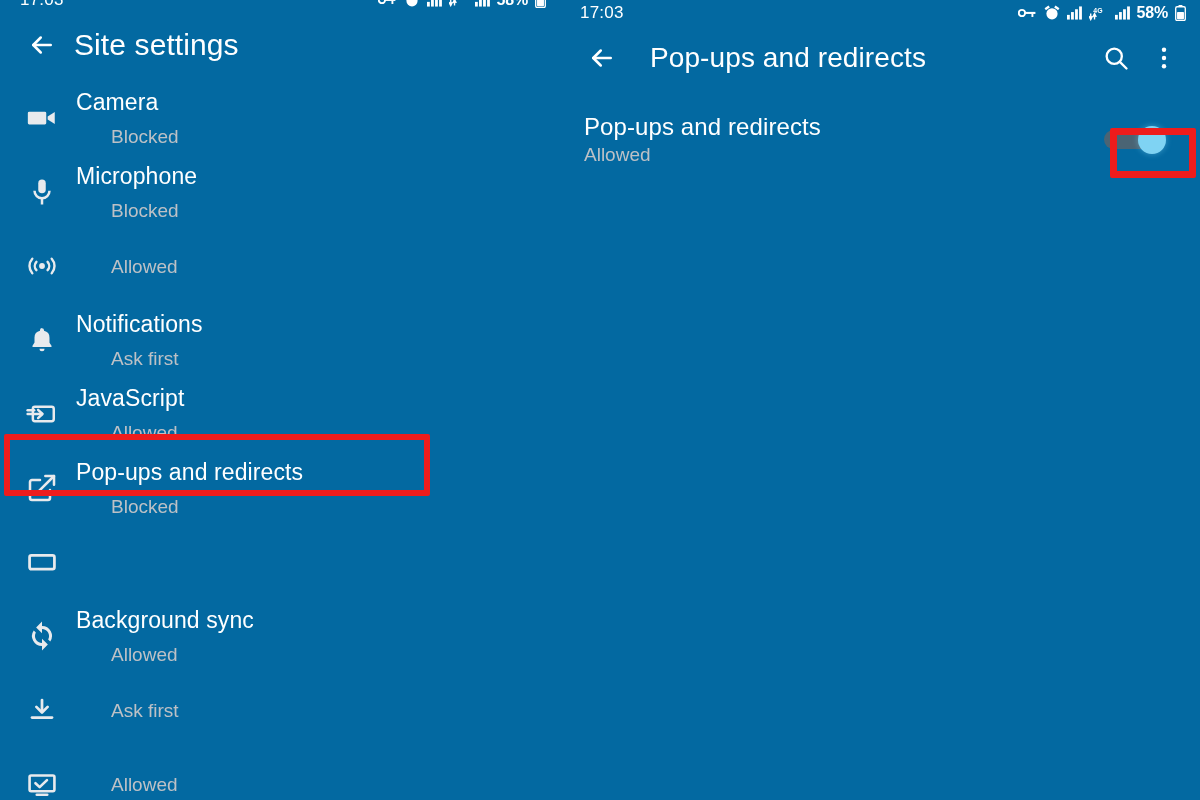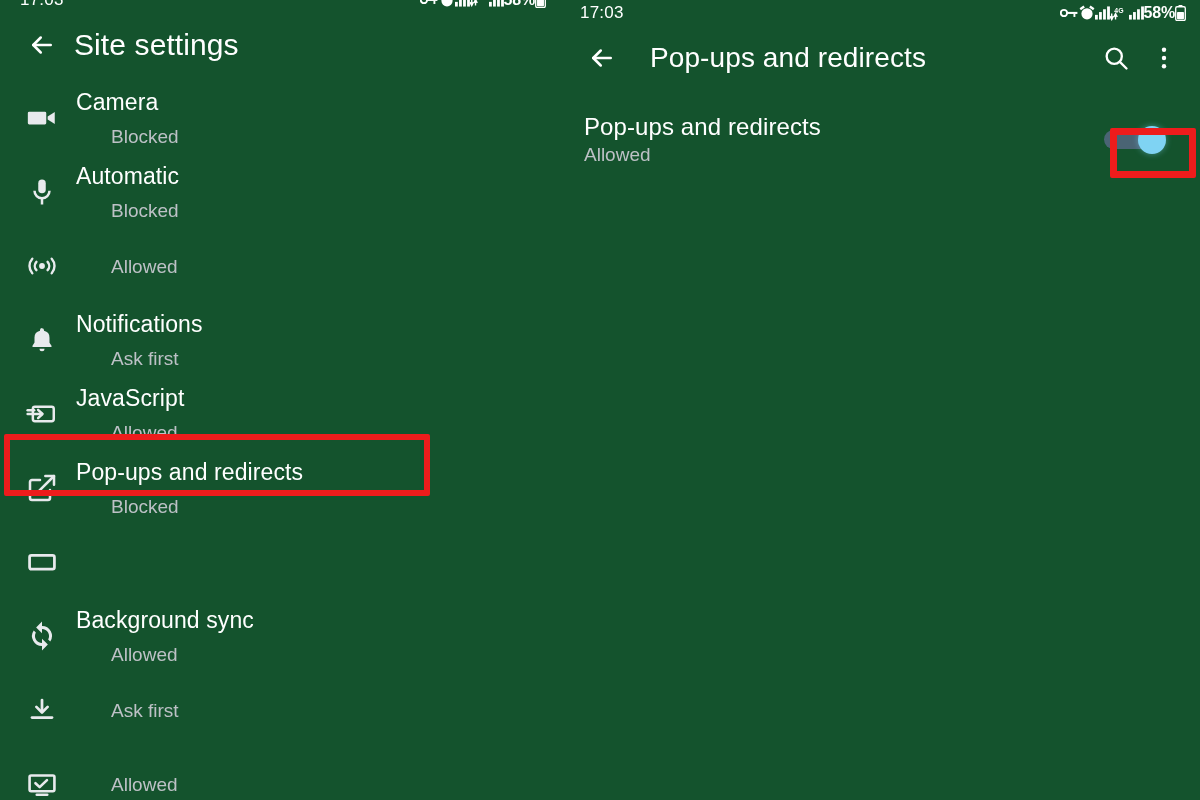--- a/index.html
+++ b/index.html
@@ -19,21 +19,21 @@
     width: 1200px;
     height: 800px;
     background: #181c20;
     display: flex;
   }
 
   
   .panel {
     position: relative;
     height: 800px;
-    background: #14532d;
+    background: #0369a1;
     overflow: hidden;
   }
   .panel-left  { width: 560px; }
   .panel-right { width: 640px; }
 
   
   .statusbar {
     position: relative;
     height: 26px;
     display: flex;
@@ -48,21 +48,21 @@
   .statusbar.clipped .sb-icons { margin-top: -14px; }
   .sb-clock {
     font-size: 17px;
     font-weight: 400;
     color: #ffffff;
   }
   .sb-icons {
     margin-left: auto;
     display: flex;
     align-items: center;
-    gap: 0;
+    gap: 7px;
     color: #ffffff;
   }
   .sb-icons svg { display: block; }
   .sb-batt-text {
     font-size: 16px;
     font-weight: 700;
     letter-spacing: -.2px;
   }
 
   
@@ -303,21 +303,21 @@
 
       <div class="setting-row">
         <span class="row-icon">
           <svg width="30" height="30" viewBox="0 0 24 24" fill="currentColor">
               <rect x="9" y="2" width="6" height="11" rx="3"></rect>
               <path d="M6 11a6 6 0 0 0 12 0" fill="none" stroke="currentColor" stroke-width="2"></path>
               <rect x="11" y="17" width="2" height="5"></rect>
             </svg>
         </span>
         <span class="row-texts">
-          <span class="row-title">Automatic</span>
+          <span class="row-title">Microphone</span>
           <span class="row-sub">Blocked</span>
         </span>
       </div>
 
       <div class="setting-row">
         <span class="row-icon">
           <svg width="34" height="34" viewBox="0 0 28 24" fill="none" stroke="currentColor" stroke-width="2" stroke-linecap="round">
               <circle cx="14" cy="12" r="2.4" fill="currentColor" stroke="none"></circle>
               <path d="M9.4 8.6a5 5 0 0 0 0 6.8"></path>
               <path d="M18.6 8.6a5 5 0 0 1 0 6.8"></path>

